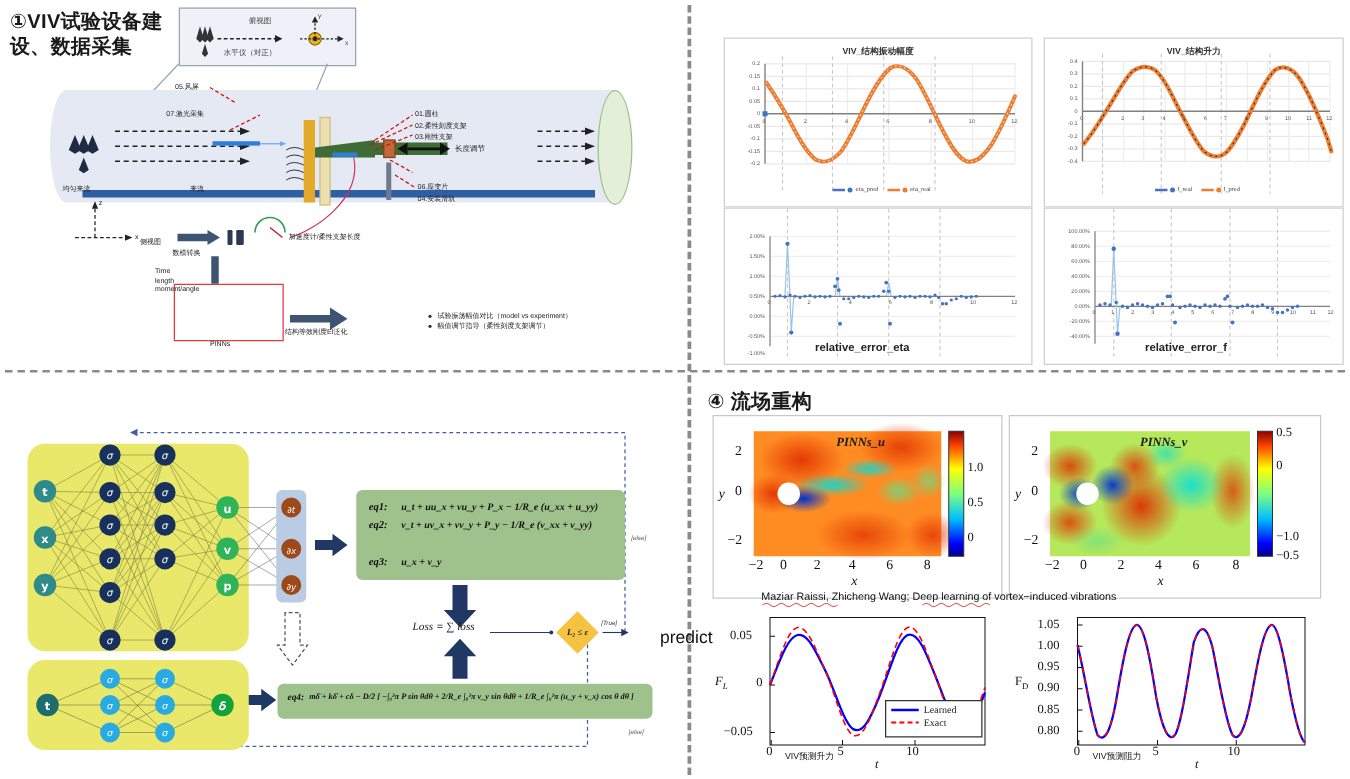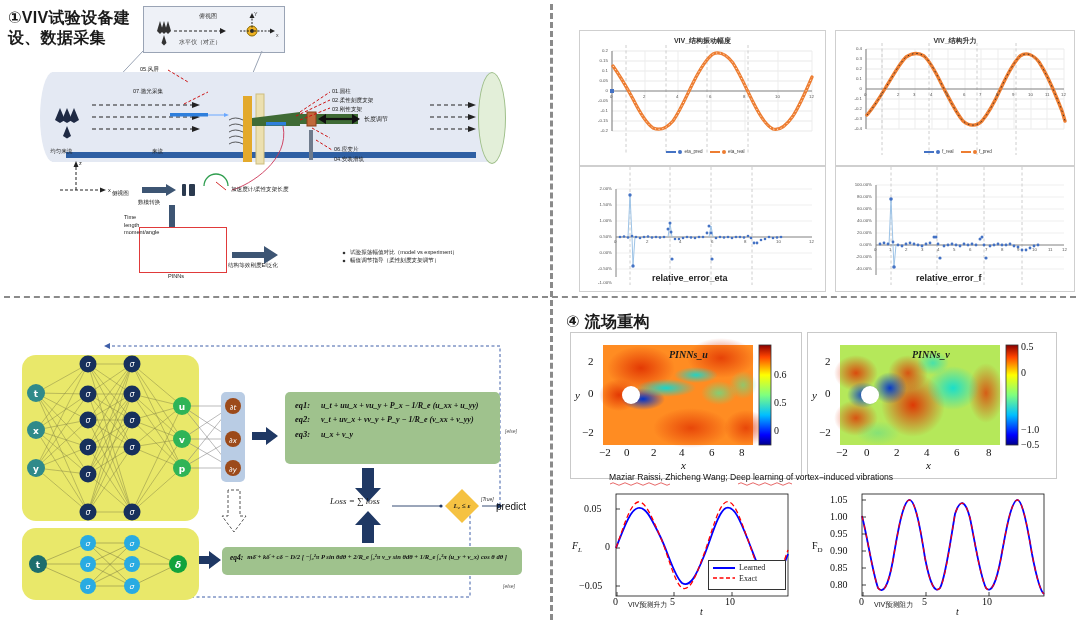--- a/index.html
+++ b/index.html
@@ -709,33 +709,33 @@
     <polygon points="252,132 266,132 266,127 278,136 266,145 266,140 252,140" fill="#1f3864"></polygon>
 
     <polygon points="358,460 358,460" fill="none"></polygon>
   </svg>
 
   <div class="eqbox" style="left:285px;top:92px;width:215px;height:72px;padding:8px 10px;box-sizing:border-box;">
     <div style="display:flex;align-items:baseline;margin-bottom:4px;">
       <span class="eqline" style="font-size:8.5px;width:26px;">eq1:</span>
       <span class="eqline" style="font-size:8px;">u_t + uu_x + vu_y + P_x − 1/R_e (u_xx + u_yy)</span>
     </div>
-    <div style="display:flex;align-items:center;margin-bottom:5px;">
+    <div style="display:flex;align-items:center;margin-bottom:20px;">
       <span class="eqline" style="font-size:8.5px;width:26px;">eq2:</span>
       <span class="eqline" style="font-size:8px;">v_t + uv_x + vv_y + P_y − 1/R_e (v_xx + v_yy)</span>
     </div>
     <div style="display:flex;align-items:baseline;">
       <span class="eqline" style="font-size:8.5px;width:26px;">eq3:</span>
       <span class="eqline" style="font-size:8px;">u_x + v_y</span>
     </div>
   </div>
 
   <div class="eqbox" style="left:222px;top:546px;width:0;height:0;"></div>
   <div class="eqbox" style="left:222px;top:247px;width:300px;height:28px;padding:6px 8px;box-sizing:border-box;">
-    <div style="display:flex;align-items:flex-start;">
+    <div style="display:flex;align-items:center;">
       <span class="eqline" style="font-size:7.5px;margin-right:4px;">eq4:</span>
       <span class="eqline" style="font-size:6.6px;">mδ̈ + kδ̇ + cδ − D/2 [ −∫₀²π P sin θdθ + 2/R_e ∫₀²π v_y sin θdθ + 1/R_e ∫₀²π (u_y + v_x) cos θ dθ ]</span>
     </div>
   </div>
 
   <svg width="548" height="323" style="position:absolute;left:0;top:0;">
     <polygon points="362,168 362,188 355,188 368,202 381,188 374,188 374,168" fill="#1f3864"></polygon>
     <polygon points="362,243 362,225 355,225 368,211 381,225 374,225 374,243" fill="#1f3864"></polygon>
 
     <g stroke="#555" stroke-width="1" fill="#fff" stroke-dasharray="3,2">
@@ -746,21 +746,21 @@
 
     <line x1="392" y1="206" x2="440" y2="206" stroke="#1f3864" stroke-width="0.9"></line>
     <circle cx="441" cy="206" r="1.6" fill="#1f3864"></circle>
     <line x1="482" y1="206" x2="499" y2="206" stroke="#1f3864" stroke-width="0.9"></line>
     <polygon points="497,203 503,206 497,209" fill="#1f3864"></polygon>
   </svg>
   <div style="position:absolute;left:330px;top:196px;font-family:'Liberation Serif',serif;font-style:italic;font-size:9px;">Loss = ∑ loss</div>
   <div class="diamond" style="left:450px;top:194px;width:24px;height:24px;"></div>
   <div style="position:absolute;left:447px;top:202px;width:30px;text-align:center;font-family:'Liberation Serif',serif;font-weight:bold;font-style:italic;font-size:7px;">L₂ ≤ ε</div>
   <div style="position:absolute;left:481px;top:196px;font-size:5px;font-style:italic;color:#333;">[True]</div>
-  <div style="position:absolute;left:496px;top:201px;font-size:10px;color:#111;">predict</div>
+  <div style="position:absolute;left:528px;top:201px;font-size:14px;color:#111;">predict</div>
   <div class="elselab" style="left:505px;top:128px;">[else]</div>
   <div class="elselab" style="left:503px;top:283px;">[else]</div>
 
   <div class="nnbox2" style="left:22px;top:228px;width:177px;height:72px;"></div>
   <svg width="548" height="323" style="position:absolute;left:0;top:0;font-family:'DejaVu Sans',sans-serif;">
     <g stroke="#6b6b3c" stroke-width="0.45">
       <line x1="38" y1="264" x2="88" y2="243"></line>
         <line x1="38" y1="264" x2="88" y2="264"></line>
         <line x1="38" y1="264" x2="88" y2="286"></line>
       <line x1="88" y1="243" x2="132" y2="243"></line>
@@ -850,21 +850,21 @@
     <div class="axnum" style="left:17px;top:54px;">0</div>
     <div class="axnum" style="left:11px;top:93px;">−2</div>
     <div class="axnum" style="left:4px;top:56px;font-style:italic;">y</div>
     <div class="axnum" style="left:28px;top:113px;">−2</div>
     <div class="axnum" style="left:53px;top:113px;">0</div>
     <div class="axnum" style="left:80px;top:113px;">2</div>
     <div class="axnum" style="left:108px;top:113px;">4</div>
     <div class="axnum" style="left:138px;top:113px;">6</div>
     <div class="axnum" style="left:168px;top:113px;">8</div>
     <div class="axnum" style="left:110px;top:126px;font-style:italic;">x</div>
-    <div class="axnum s" style="left:203px;top:36px;">0.6</div>
+    <div class="axnum s" style="left:203px;top:36px;">1.0</div>
     <div class="axnum s" style="left:203px;top:64px;">0.5</div>
     <div class="axnum s" style="left:203px;top:92px;">0</div>
   </div>
 
   <div class="fieldcard" style="left:255px;top:32px;width:248px;height:145px;">
     <svg width="248" height="145" style="position:absolute;left:0;top:0;">
       <rect x="32" y="12" width="160" height="100" fill="#b5e85a"></rect>
       <ellipse cx="48" cy="40" rx="22" ry="18" fill="url(#blobA)" opacity=".85"></ellipse>
       <ellipse cx="48" cy="85" rx="22" ry="18" fill="url(#blobA)" opacity=".8"></ellipse>
       <ellipse cx="105" cy="72" rx="32" ry="32" fill="url(#blobA)" opacity=".95"></ellipse>

